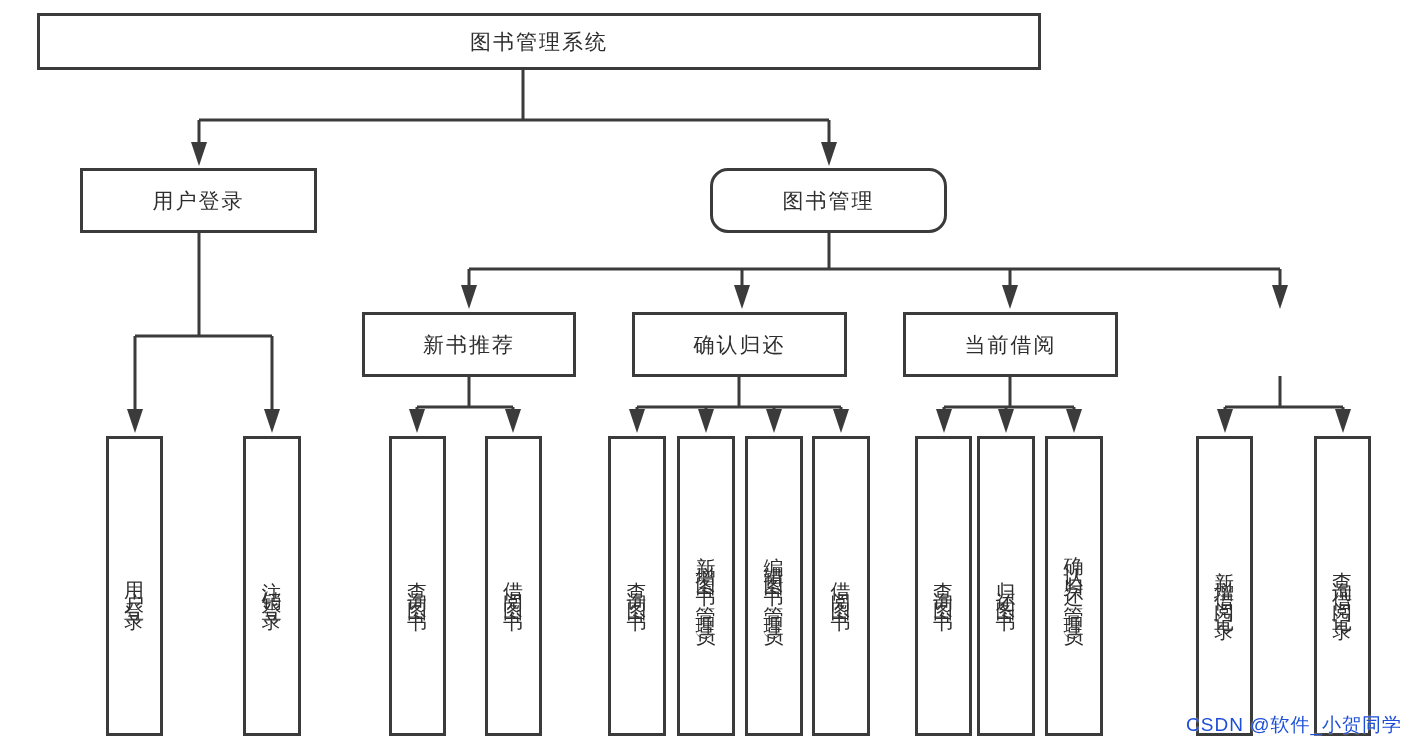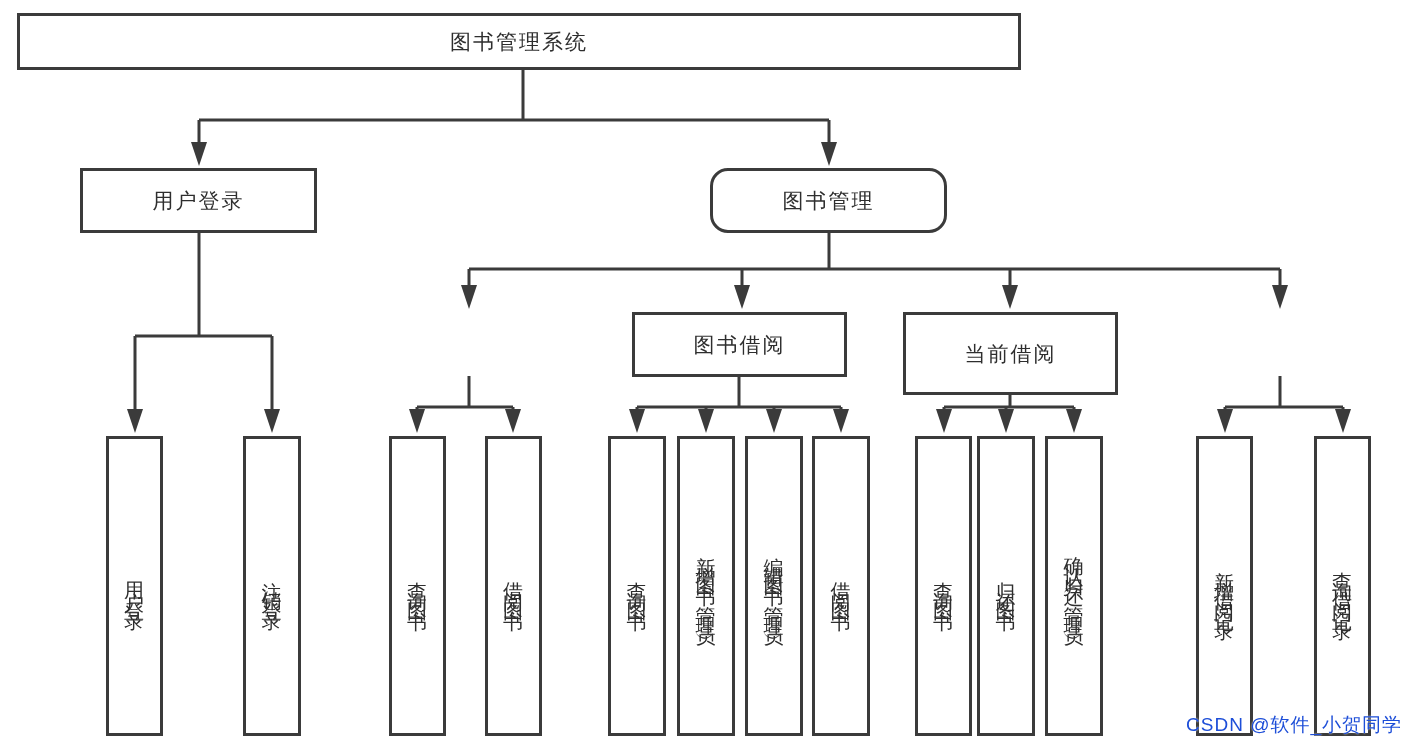--- a/index.html
+++ b/index.html
@@ -97,27 +97,28 @@
       <polygon points="774,433 766,409 782,409"></polygon>
       <polygon points="841,433 833,409 849,409"></polygon>
       <polygon points="944,433 936,409 952,409"></polygon>
       <polygon points="1006,433 998,409 1014,409"></polygon>
       <polygon points="1074,433 1066,409 1082,409"></polygon>
       <polygon points="1225,433 1217,409 1233,409"></polygon>
       <polygon points="1343,433 1335,409 1351,409"></polygon>
     </g>
   </svg>
 
-  <div class="node hbox" style="left:17px; top:13px; width:1004px; height:57px;">图书管理系统</div>
+  <div class="node hbox" style="left:37px; top:13px; width:1004px; height:57px;">图书管理系统</div>
 
   <div class="node hbox" style="left:80px; top:168px; width:237px; height:65px;">用户登录</div>
   <div class="node hbox" style="left:710px; top:168px; width:237px; height:65px;border-radius:18px;">图书管理</div>
 
-  <div class="node hbox" style="left:632px; top:312px; width:215px; height:65px;">图书借阅</div>
-  <div class="node hbox" style="left:903px; top:312px; width:215px; height:83px;">当前借阅</div>
+  <div class="node hbox" style="left:362px; top:312px; width:214px; height:65px;">新书推荐</div>
+  <div class="node hbox" style="left:632px; top:312px; width:215px; height:65px;">确认归还</div>
+  <div class="node hbox" style="left:903px; top:312px; width:215px; height:65px;">当前借阅</div>
 
   <div class="node vbox" style="left:106px; top:436px; width:57px; height:300px;">
     <span class="vtext">用户登录</span>
   </div>
   <div class="node vbox" style="left:243px; top:436px; width:58px; height:300px;">
     <span class="vtext">注销登录</span>
   </div>
 
   <div class="node vbox" style="left:389px; top:436px; width:57px; height:300px;">
     <span class="vtext">查询图书</span>

